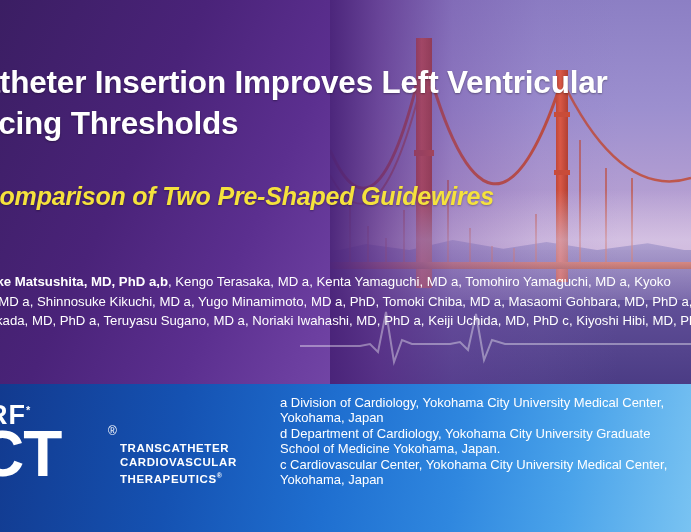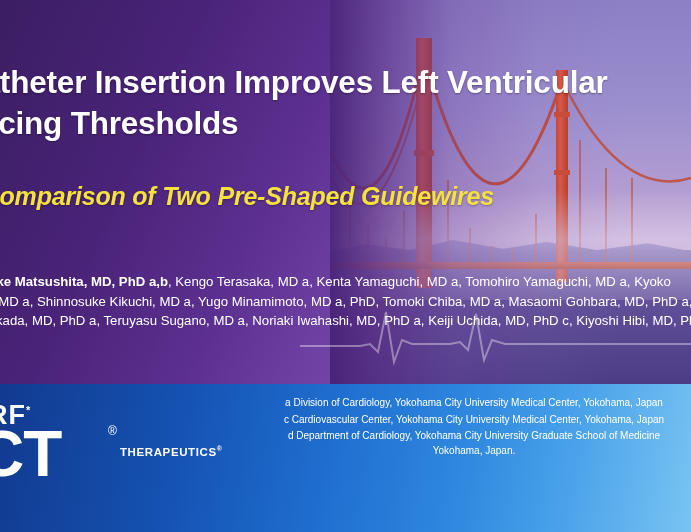--- a/index.html
+++ b/index.html
@@ -29,21 +29,21 @@
   .bottombar{position:absolute;left:0;bottom:0;width:691px;height:148px;
     background:linear-gradient(100deg,#123a8f 0%,#1552b2 26%,#1f6fd0 48%,#2f87df 66%,#4aa3ea 82%,#79c3f2 100%);}
   .bb-left{position:absolute;left:0;top:0;width:276px;height:148px;color:#fff;}
   .crf{position:absolute;left:-12px;top:16px;font-size:27px;font-weight:700;letter-spacing:1px;color:#ffffff;}
   .crf sup{font-size:11px;vertical-align:super;}
   .tct{position:absolute;left:-22px;top:38px;font-size:64px;font-weight:700;line-height:64px;letter-spacing:-1px;color:#ffffff;}
   .tct-r{position:absolute;left:108px;top:40px;font-size:12px;color:#ffffff;}
   .tctwords{position:absolute;left:120px;top:58px;color:#fff;font-size:11.5px;font-weight:700;line-height:13.5px;letter-spacing:.6px;}
   .tctwords sup{font-size:7px;}
 
-  .affil{position:absolute;left:274px;top:12px;width:400px;color:#ffffff;font-size:10px;line-height:14.6px;text-align:center;}
+  .affil{position:absolute;left:280px;top:12px;width:400px;color:#ffffff;font-size:13px;line-height:14.6px;}
   .affil div{margin-bottom:2px;}
 
   
   .title{position:absolute;left:-40px;top:62px;width:760px;color:#ffffff;font-size:31.5px;font-weight:700;line-height:41px;letter-spacing:-0.2px;text-shadow:0 1px 2px rgba(0,0,0,.35);}
   .subtitle{position:absolute;left:-42px;top:182px;width:760px;color:#f5e23d;font-size:25px;font-style:italic;font-weight:700;letter-spacing:-0.2px;text-shadow:0 1px 2px rgba(0,0,0,.3);}
 
   .authors{position:absolute;left:-48px;top:272px;width:760px;color:#ffffff;font-size:13.2px;line-height:19.6px;}
   .authors .lead{font-weight:700;}
   sup{font-size:8.5px;}
 </style>
@@ -103,23 +103,25 @@
   <div class="authors">
     <span class="lead">Takayuke Matsushita, MD, PhD a,b</span><span>, Kengo Terasaka, MD a, Kenta Yamaguchi, MD a, Tomohiro Yamaguchi, MD a, Kyoko Hattori, MD a, Shinnosuke Kikuchi, MD a, Yugo Minamimoto, MD a, PhD, Tomoki Chiba, MD a, Masaomi Gohbara, MD, PhD a, Kozo Okada, MD, PhD a, Teruyasu Sugano, MD a, Noriaki Iwahashi, MD, PhD a,  Keiji Uchida, MD, PhD c, Kiyoshi Hibi, MD, PhD a,d</span>
   </div>
 
   <div class="bottombar">
     <div class="bb-left">
       <div class="crf"><span>RF</span><sup>*</sup></div>
       <div class="tct">CT</div>
       <div class="tct-r">®</div>
       <div class="tctwords">
+        <div>TRANSCATHETER</div>
+        <div>CARDIOVASCULAR</div>
         <div><span>THERAPEUTICS</span><sup>®</sup></div>
       </div>
     </div>
 
     <div class="affil">
       <div>a Division of Cardiology, Yokohama City University Medical Center, Yokohama, Japan</div>
+      <div>d Department of Cardiology, Yokohama City University Graduate School of Medicine Yokohama, Japan.</div>
       <div>c Cardiovascular Center, Yokohama City University Medical Center, Yokohama, Japan</div>
-      <div>d Department of Cardiology, Yokohama City University Graduate School of Medicine Yokohama, Japan.</div>
     </div>
   </div>
 </div>
 
 </body></html>

